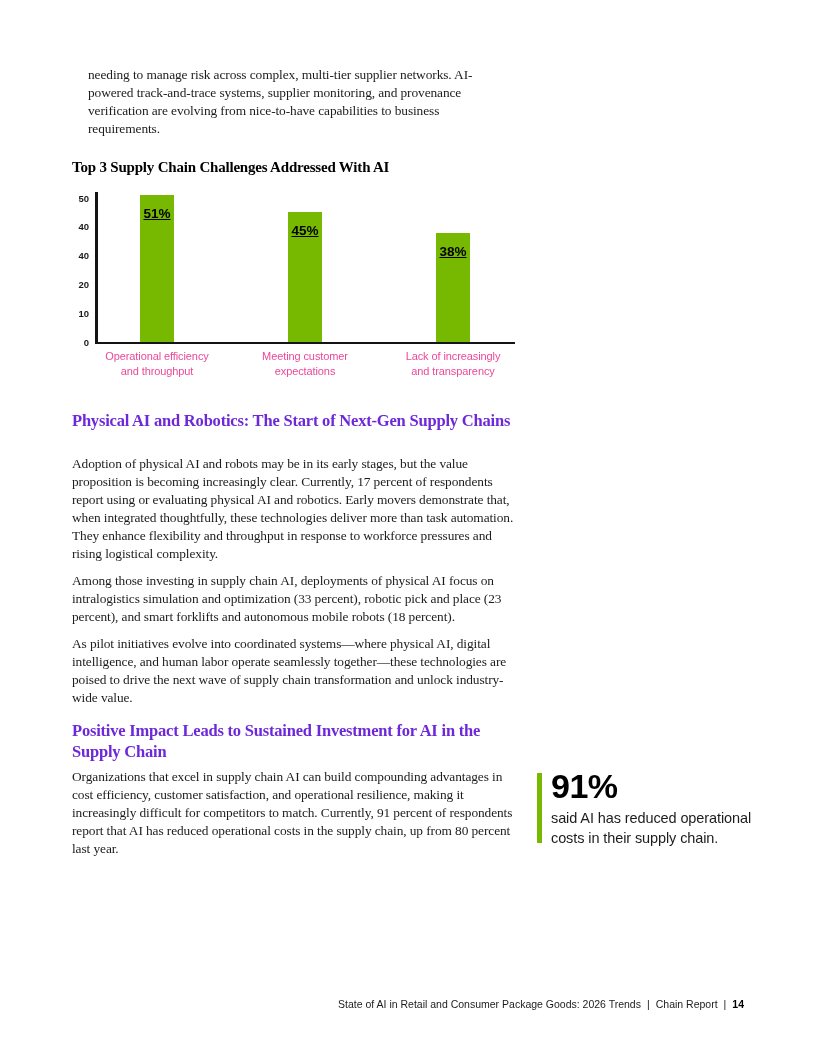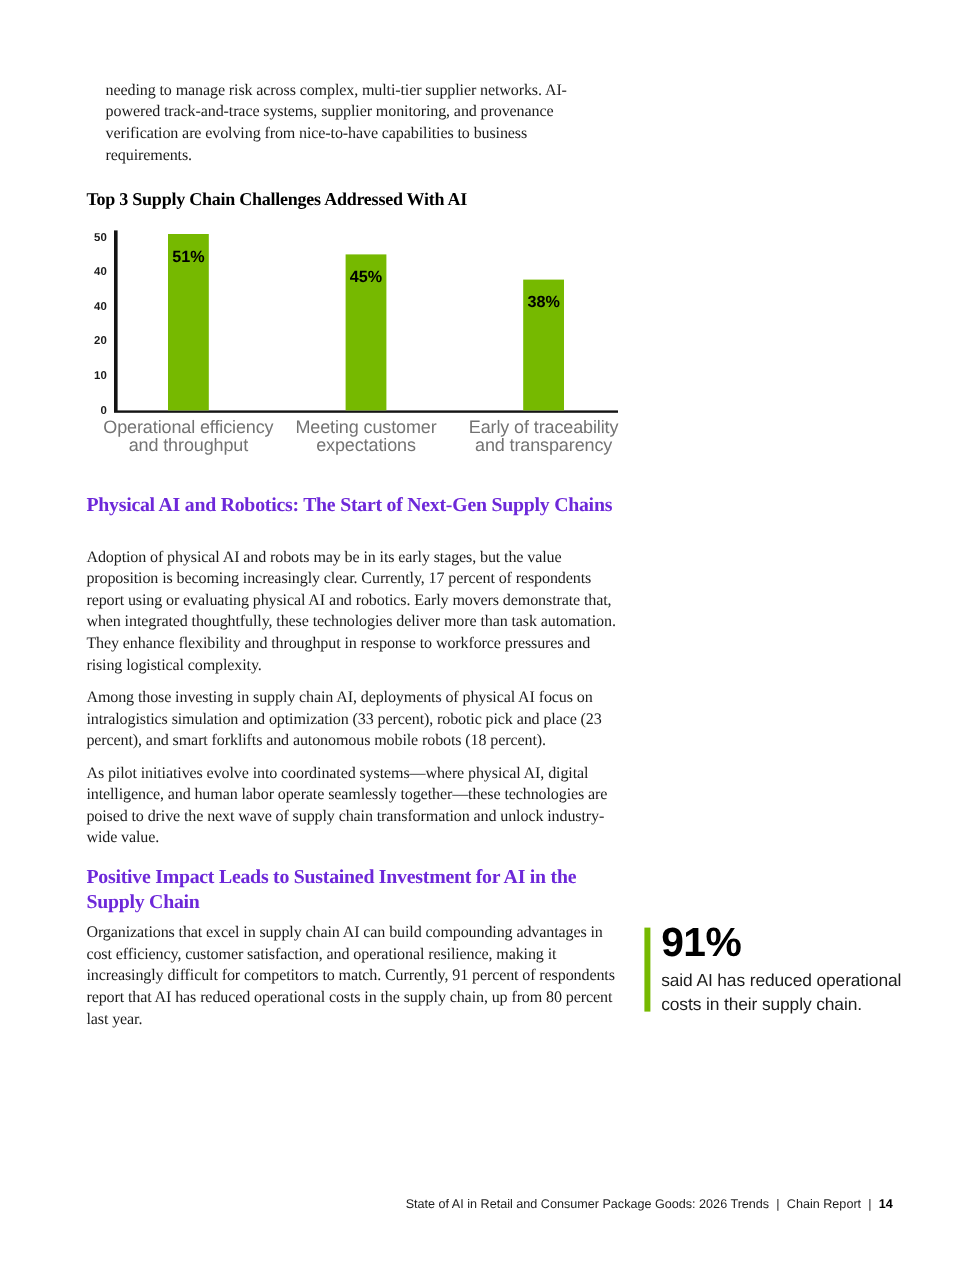--- a/index.html
+++ b/index.html
@@ -38,25 +38,25 @@
   .axis-y { position:absolute; left:30px; top:7px; width:3px; height:151px; background:#141414; }
   .axis-x { position:absolute; left:30px; top:156.5px; width:420px; height:2px; background:#141414; }
   .tick-label {
     position:absolute; left:0; width:24px;
     text-align:right;
     font-size:9.5px; font-weight:bold; color:#1a1a1a;
   }
   .bar { position:absolute; }
   .bar-label {
     position:absolute; width:50px; text-align:center;
-    font-size:13.5px; font-weight:bold; color:#000;
+    font-size:13.5px; font-weight:bold; color:#000;text-decoration:underline;
   }
   .cat-label {
     position:absolute; width:150px; text-align:center;
-    font-size:15px; line-height:15px; color:#737373;
+    font-size:11px; line-height:15px; color:#ec4899;
     white-space:pre-line;
     letter-spacing:-0.1px;
   }
   
   .callout { position:absolute; left:537px; top:768px; width:228px; }
   .callout-bar { position:absolute; left:0; top:5px; width:5px; height:70px; background:var(--green, #76B900); }
   .callout-stat {
     margin-left:14px;
     font-size:34px; line-height:36px; font-weight:bold; color:#000;
     letter-spacing:-0.5px;
@@ -96,21 +96,21 @@
       <div class="bar" style="left: 75px; top: 10.12px; width: 34px; height: 146.88px; background: rgb(118, 185, 0);"></div>
       <div class="bar-label" style="left: 67px; top: 21.12px;">51%</div>
       <div class="cat-label" style="left: 17px; top: 164px;">Operational efficiency
 and throughput</div>
       <div class="bar" style="left: 223px; top: 27.4px; width: 34px; height: 129.6px; background: rgb(118, 185, 0);"></div>
       <div class="bar-label" style="left: 215px; top: 38.4px;">45%</div>
       <div class="cat-label" style="left: 165px; top: 164px;">Meeting customer
 expectations</div>
       <div class="bar" style="left: 371px; top: 47.56px; width: 34px; height: 109.44px; background: rgb(118, 185, 0);"></div>
       <div class="bar-label" style="left: 363px; top: 58.56px;">38%</div>
-      <div class="cat-label" style="left: 313px; top: 164px;">Early of traceability
+      <div class="cat-label" style="left: 313px; top: 164px;">Lack of increasingly
 and transparency</div>
     </div>
 
   <h2 class="abs section-heading" style="left:72px; top:410px; width:445px;">Physical AI and Robotics: The Start of Next-Gen Supply Chains</h2>
   <p class="abs body-text" style="left:72px; top:455px; width:443px;">Adoption of physical AI and robots may be in its early stages, but the value proposition is becoming increasingly clear. Currently, 17 percent of respondents report using or evaluating physical AI and robotics. Early movers demonstrate that, when integrated thoughtfully, these technologies deliver more than task automation. They enhance flexibility and throughput in response to workforce pressures and rising logistical complexity.</p>
   <p class="abs body-text" style="left:72px; top:572px; width:443px;">Among those investing in supply chain AI, deployments of physical AI focus on intralogistics simulation and optimization (33 percent), robotic pick and place (23 percent), and smart forklifts and autonomous mobile robots (18 percent).</p>
   <p class="abs body-text" style="left:72px; top:635px; width:443px;">As pilot initiatives evolve into coordinated systems—where physical AI, digital intelligence, and human labor operate seamlessly together—these technologies are poised to drive the next wave of supply chain transformation and unlock industry-wide value.</p>
 
   <h2 class="abs section-heading" style="left:72px; top:720px; width:450px;">Positive Impact Leads to Sustained Investment for AI in the Supply Chain</h2>
   <p class="abs body-text" style="left:72px; top:768px; width:445px;">Organizations that excel in supply chain AI can build compounding advantages in cost efficiency, customer satisfaction, and operational resilience, making it increasingly difficult for competitors to match. Currently, 91 percent of respondents report that AI has reduced operational costs in the supply chain, up from 80 percent last year.</p>

